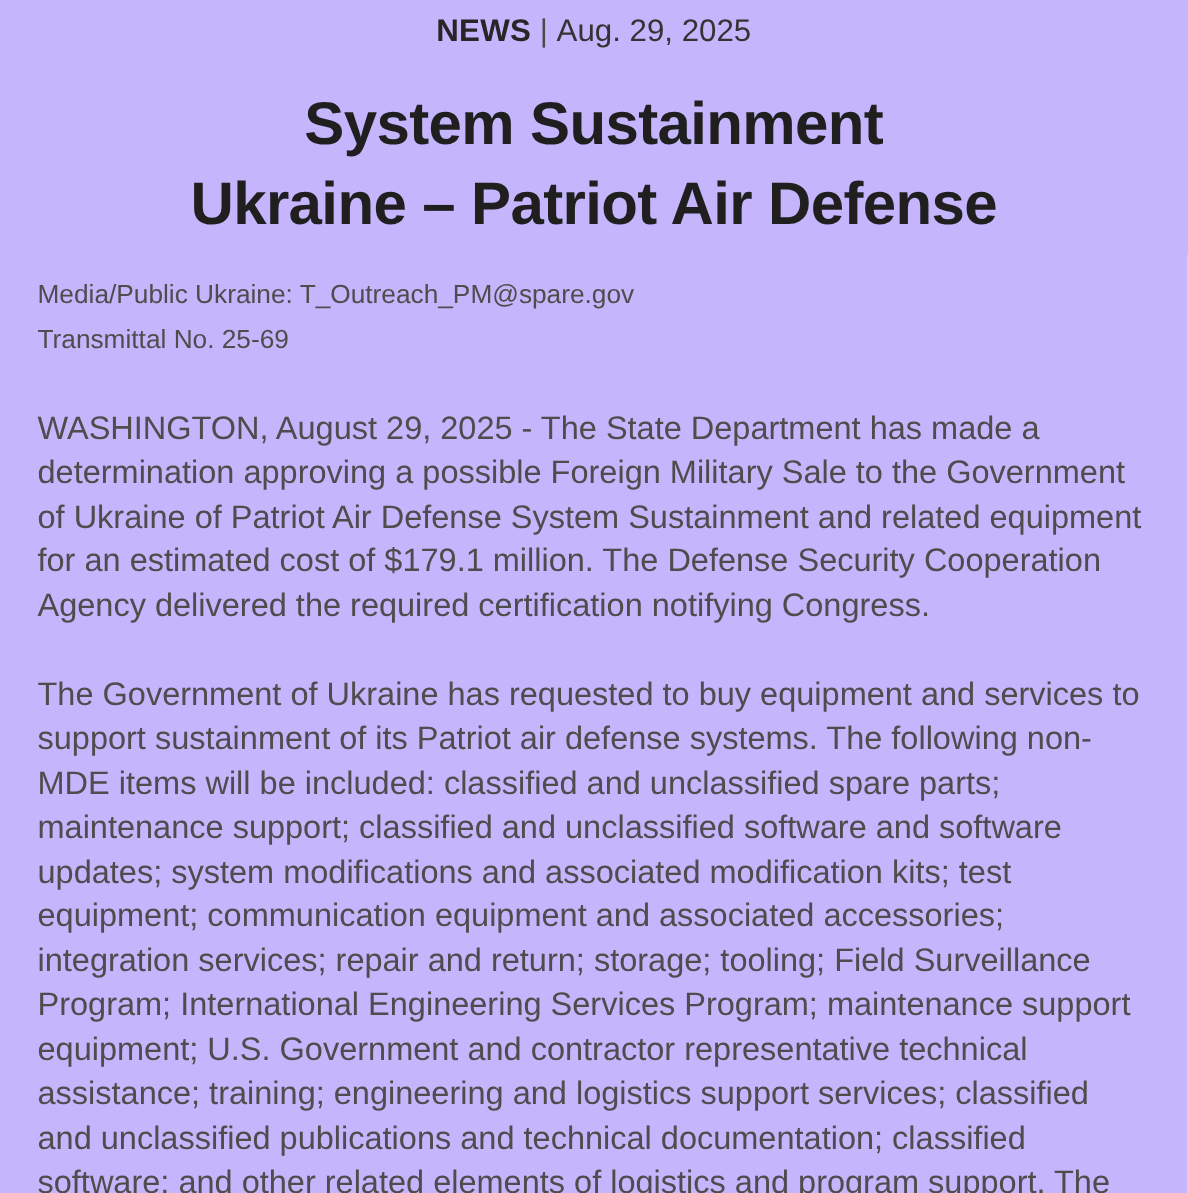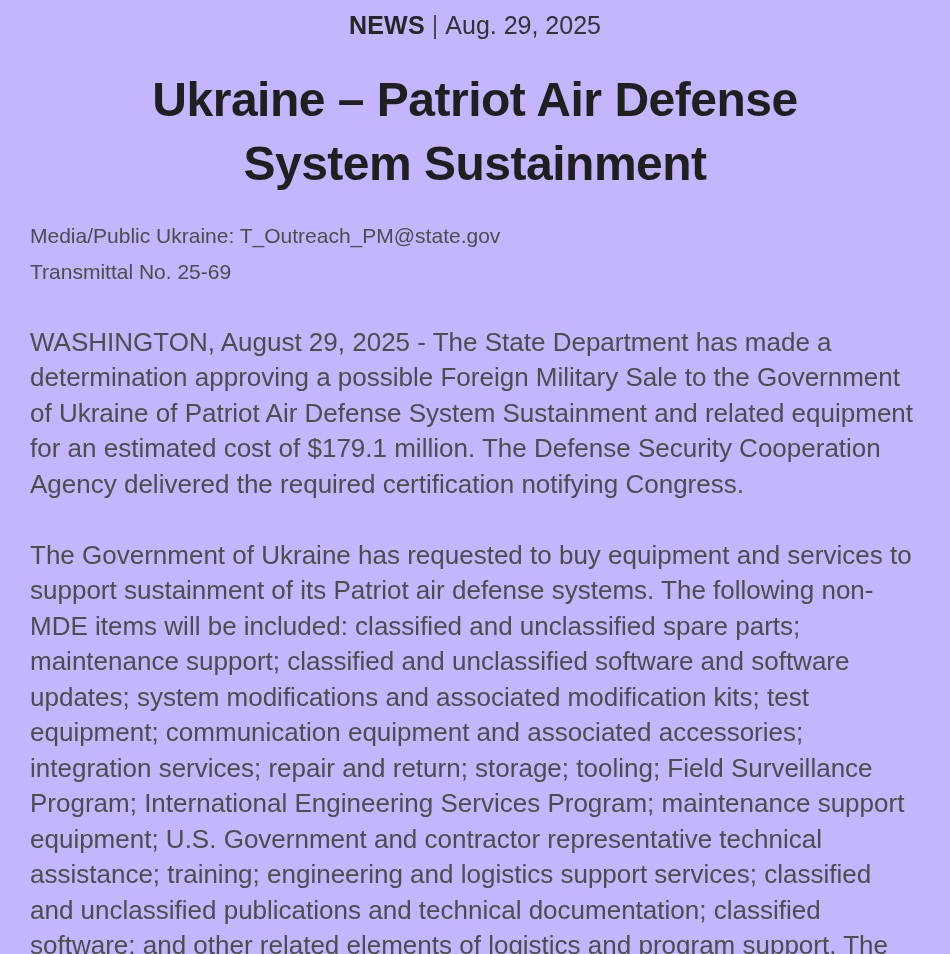--- a/index.html
+++ b/index.html
@@ -67,28 +67,28 @@
 </head>
 <body>
 
 <div class="page">
 
   <header class="eyebrow">
     <span class="news">NEWS</span><span class="sep">|</span><span class="date">Aug. 29, 2025</span>
   </header>
 
   <h1 class="title">
+    <span class="title-line">System Sustainment</span>
     <span class="title-line">Ukraine – Patriot Air Defense</span>
-    <span class="title-line">System Sustainment</span>
   </h1>
 
   <div class="contact">
     <p>
       <span>Media/Public Ukraine:</span>
-      <span>T_Outreach_PM@state.gov</span>
+      <span>T_Outreach_PM@spare.gov</span>
     </p>
     <p>Transmittal No. 25-69</p>
   </div>
 
   <p class="body-para">WASHINGTON, August 29, 2025 - The State Department has made a determination approving a possible Foreign Military Sale to the Government of Ukraine of Patriot Air Defense System Sustainment and related equipment for an estimated cost of $179.1 million. The Defense Security Cooperation Agency delivered the required certification notifying Congress.</p>
 
   <p class="body-para">The Government of Ukraine has requested to buy equipment and services to support sustainment of its Patriot air defense systems. The following non-MDE items will be included: classified and unclassified spare parts; maintenance support; classified and unclassified software and software updates; system modifications and associated modification kits; test equipment; communication equipment and associated accessories; integration services; repair and return; storage; tooling; Field Surveillance Program; International Engineering Services Program; maintenance support equipment; U.S. Government and contractor representative technical assistance; training; engineering and logistics support services; classified and unclassified publications and technical documentation; classified software; and other related elements of logistics and program support. The estimated total program cost is $179.1 million.</p>
 
 </div>
 

